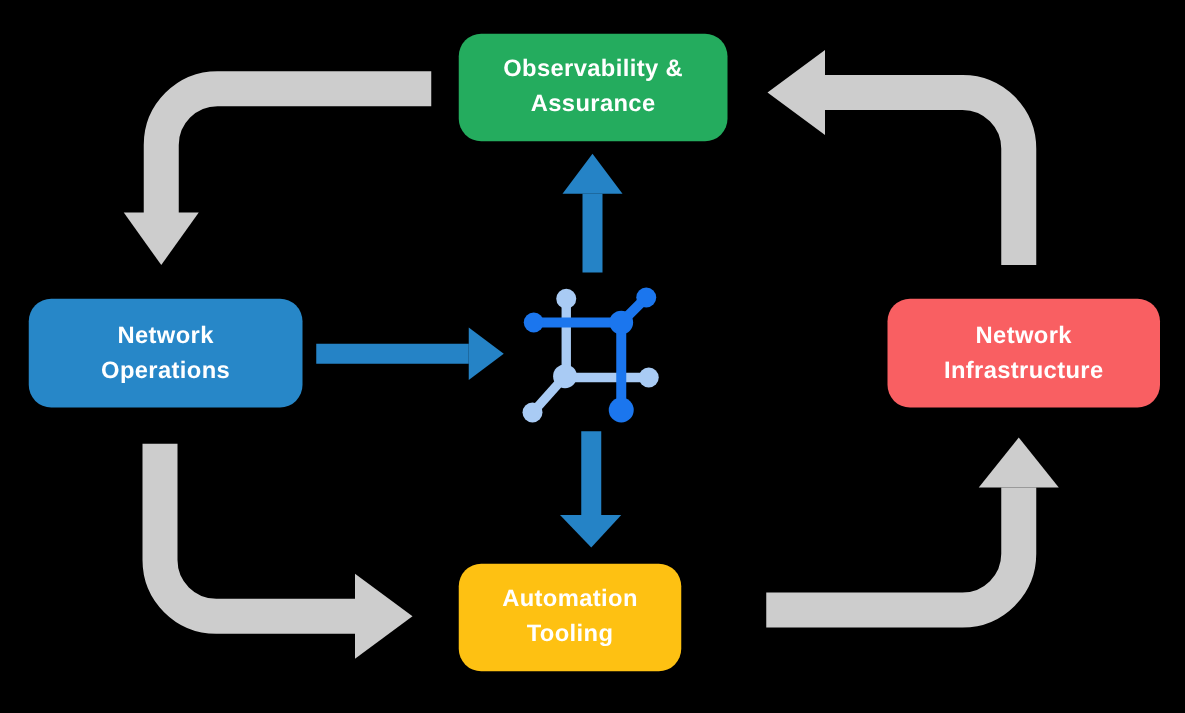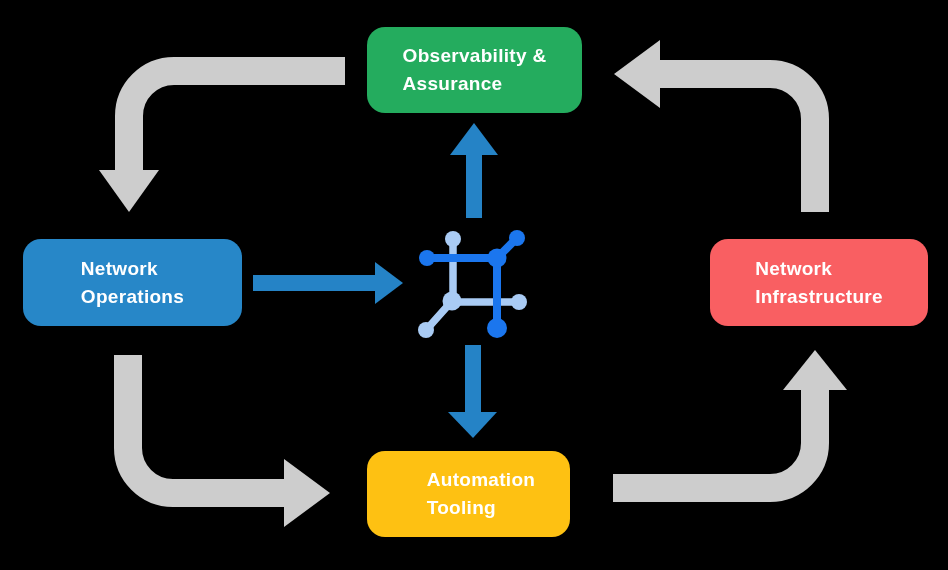--- a/index.html
+++ b/index.html
@@ -9,30 +9,31 @@
     font-family: "Liberation Sans", sans-serif;
     overflow: hidden;
   }
   .stage { position: relative; width: 948px; height: 570px; background: var(--background, #000); }
   svg.layer { position: absolute; left: 0; top: 0; }
 
   .node {
     position: absolute;
     border-radius: 18px;
     display: flex; align-items: center; justify-content: center;
+    text-align: center;
     color: var(--box-text, #fff);
     font-size: 19px; font-weight: 700;
     letter-spacing: 0.3px; line-height: 1.45;
   }
   .node-label { white-space: pre-line; }
 
   #node-observability { left: 367px; top: 27px;  width: 215px; height: 86px; background: var(--box-green); }
   #node-operations    { left: 23px;  top: 239px; width: 219px; height: 87px; background: var(--box-blue); }
   #node-infrastructure{ left: 710px; top: 239px; width: 218px; height: 87px; background: var(--box-red); }
-  #node-automation    { left: 367px; top: 451px; width: 178px; height: 86px; background: var(--box-yellow); padding-left: 25px; }
+  #node-automation    { left: 367px; top: 451px; width: 178px; height: 86px; background: var(--box-yellow); }
 
   .gray-shaft { stroke: var(--arrow-gray); stroke-width: 28; fill: none; }
   .gray-head  { fill: var(--arrow-gray); }
   .blue-fill  { fill: var(--arrow-blue); }
 
   .st-light { stroke: var(--icon-lightblue); stroke-width: 7.5; stroke-linecap: round; }
   .fl-light { fill: var(--icon-lightblue); }
   .st-blue  { stroke: var(--icon-blue); stroke-width: 8; stroke-linecap: round; }
   .fl-blue  { fill: var(--icon-blue); }
 </style>

